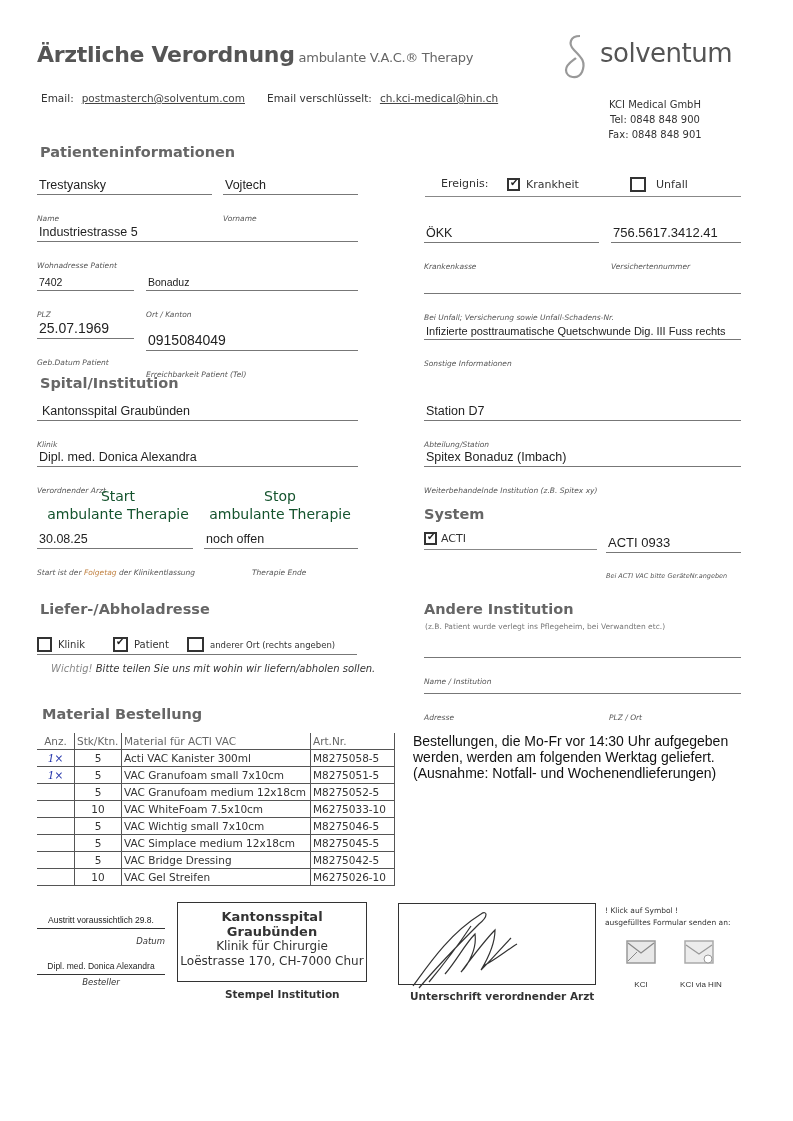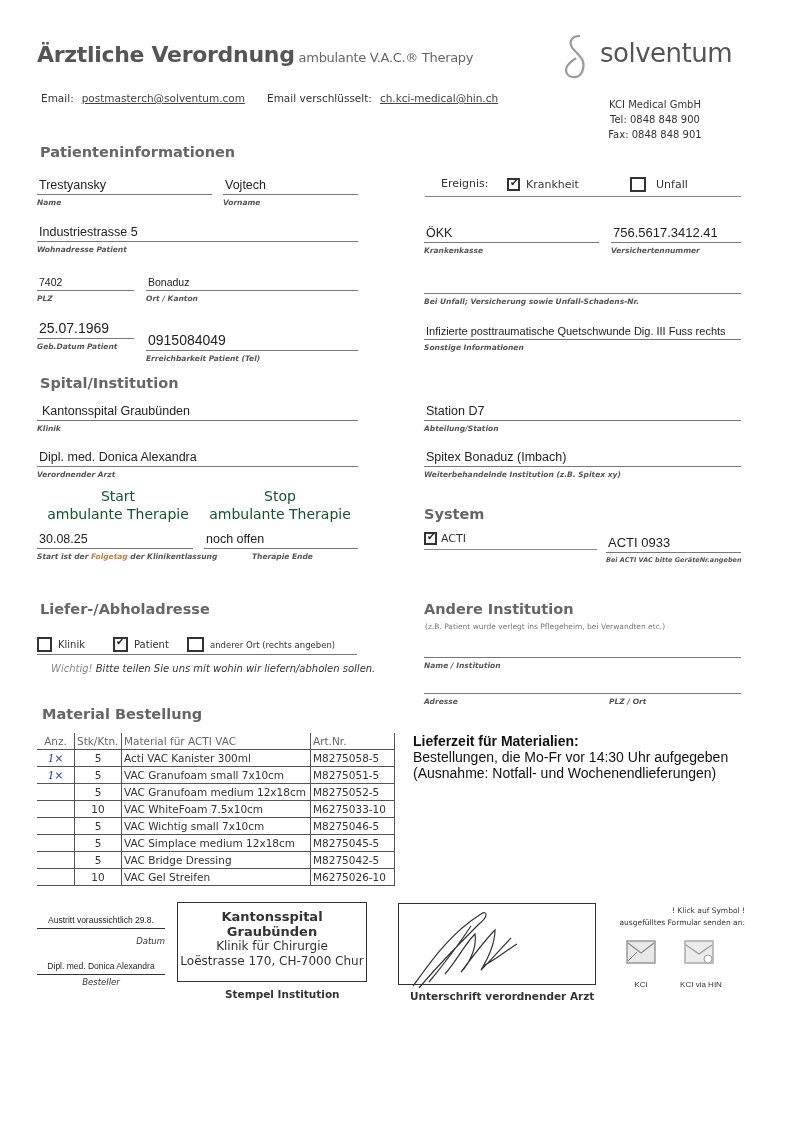--- a/index.html
+++ b/index.html
@@ -11,21 +11,21 @@
   .emailrow { top: 92px; font-family: "DejaVu Sans", sans-serif; font-size: 10.5px; color: #333; white-space: nowrap; }
   .link { text-decoration: underline; color: #444; margin-left: 8px; }
   .logo { left: 560px; top: 34px; width: 210px; height: 50px; }
   .logo-text { position: absolute; left: 40px; top: 4px; font-family: "DejaVu Sans", sans-serif; font-size: 26px; color: #555; letter-spacing: -0.5px; }
   .company { left: 600px; top: 97px; width: 110px; text-align: center; font-family: "DejaVu Sans", sans-serif; font-size: 10px; line-height: 15px; color: #333; }
   .section { font-family: "DejaVu Sans", sans-serif; font-weight: bold; font-size: 14.5px; color: #666; white-space: nowrap; }
   .field { position: absolute; border-bottom: 1.5px solid #777; height: 20px; }
   .fval { position: absolute; left: 2px; bottom: 2px; font-size: 12.5px; color: #222; white-space: nowrap; }
   .fval.big { font-size: 14px; }
   .fval.small { font-size: 10.5px; }
-  .flabel { position: absolute; top: 24px; left: 0; font-family: "DejaVu Sans", sans-serif; font-style: italic; font-size: 7.5px; color: #555; white-space: nowrap; font-weight: bold; }
+  .flabel { position: absolute; top: 40px; left: 0; font-family: "DejaVu Sans", sans-serif; font-style: italic; font-size: 7.5px; color: #555; white-space: nowrap; }
   .chk { display: inline-block; width: 13px; height: 13px; border: 2px solid #333; vertical-align: middle; position: relative; box-sizing: border-box; }
   .chk.on::after { content: "\2714"; position: absolute; left: 1px; top: -3px; font-size: 10px; color: #222; }
   .chklabel { font-family: "DejaVu Sans", sans-serif; font-size: 11px; color: #333; vertical-align: middle; margin-left: 6px; }
   .hdr2 { font-family: "DejaVu Sans", sans-serif; font-size: 14px; color: #14532d; text-align: center; line-height: 18px; }
   table.mat { position: absolute; left: 37px; top: 733px; border-collapse: collapse; font-family: "DejaVu Sans", sans-serif; font-size: 10.5px; color: #333; }
   table.mat td, table.mat th { border-bottom: 1px solid #555; height: 16px; padding: 0 2px; white-space: nowrap; }
   table.mat th { font-weight: normal; color: #666; text-align: left; }
   table.mat .c-anz { width: 33px; border-right: 1px solid #555; text-align: center; color: #2233aa; font-style: italic; font-family: "DejaVu Serif", serif; }
   table.mat .c-stk { width: 42px; border-right: 1px solid #555; text-align: center; }
   table.mat .c-mat { width: 184px; border-right: 1px solid #555; }
@@ -245,22 +245,22 @@
       <tr>
         <td class="c-anz"></td>
         <td class="c-stk">10</td>
         <td class="c-mat">VAC Gel Streifen</td>
         <td class="c-art">M6275026-10</td>
       </tr>
     </tbody>
 </table>
 
 <div class="abs info">
-  <div style="font-weight:bold;">Lieferzeit für Materialien:</div>
   <div>Bestellungen, die Mo-Fr vor 14:30 Uhr aufgegeben</div>
+  <div>werden, werden am folgenden Werktag geliefert.</div>
   <div>(Ausnahme: Notfall- und Wochenendlieferungen)</div>
 </div>
 
 <div class="abs" style="left:37px; top:915px; width:128px; border-bottom:1.2px solid #333; text-align:center; font-size:8.5px; padding-bottom:3px;">
   <span>Austritt voraussichtlich 29.8.</span>
 </div>
 <div class="abs" style="left:37px; top:936px; width:128px; text-align:right; font-family:'DejaVu Sans',sans-serif; font-style:italic; font-size:8.5px; color:#333;">Datum</div>
 <div class="abs" style="left:37px; top:961px; width:128px; border-bottom:1.2px solid #333; text-align:center; font-size:8.5px; padding-bottom:3px;">
   <span>Dipl. med. Donica Alexandra</span>
 </div>
@@ -273,21 +273,21 @@
 </div>
 <div class="abs caption" style="left:225px; top:988px;">Stempel Institution</div>
 
 <div class="abs sigbox">
   <svg width="196" height="90" viewBox="0 0 196 90" style="position:absolute; left:0; top:0; overflow:visible;">
     <path d="M14 82 C30 60, 50 30, 82 10 C88 6, 90 12, 80 20 C60 40, 40 60, 20 84 M30 78 C45 60, 60 40, 72 22 M46 70 C58 56, 66 40, 76 30 C78 44, 70 60, 62 68 C74 52, 86 36, 96 26 C96 40, 88 56, 82 66 C94 54, 104 42, 112 34 M84 62 C96 56, 108 46, 118 40" fill="none" stroke="#333" stroke-width="1.2"></path>
   </svg>
 </div>
 <div class="abs caption" style="left:410px; top:990px;">Unterschrift verordnender Arzt</div>
 
-<div class="abs" style="left:605px; top:905px; width:140px; text-align:right; font-family:'DejaVu Sans',sans-serif; font-size:7.5px; color:#333; line-height:12px;">
+<div class="abs" style="left:605px; top:905px; width:140px; text-align:left; font-family:'DejaVu Sans',sans-serif; font-size:7.5px; color:#333; line-height:12px;">
   <div>! Klick auf Symbol !</div>
   <div>ausgefülltes Formular senden an:</div>
 </div>
 <div class="abs" style="left:626px; top:940px; width:30px; height:48px;">
   <svg width="30" height="24" viewBox="0 0 30 24">
     <rect x="1" y="1" width="28" height="22" fill="#e8e8e8" stroke="#999" stroke-width="1.5"></rect>
     <polyline points="2,3 15,13 28,3" fill="none" stroke="#888" stroke-width="1.2"></polyline>
     <polyline points="2,21 11,12 M28,21 19,12" fill="none" stroke="#888" stroke-width="1"></polyline>
   </svg>
   <div style="text-align:center; font-size:8px; color:#333; margin-top:12px;">KCI</div>

